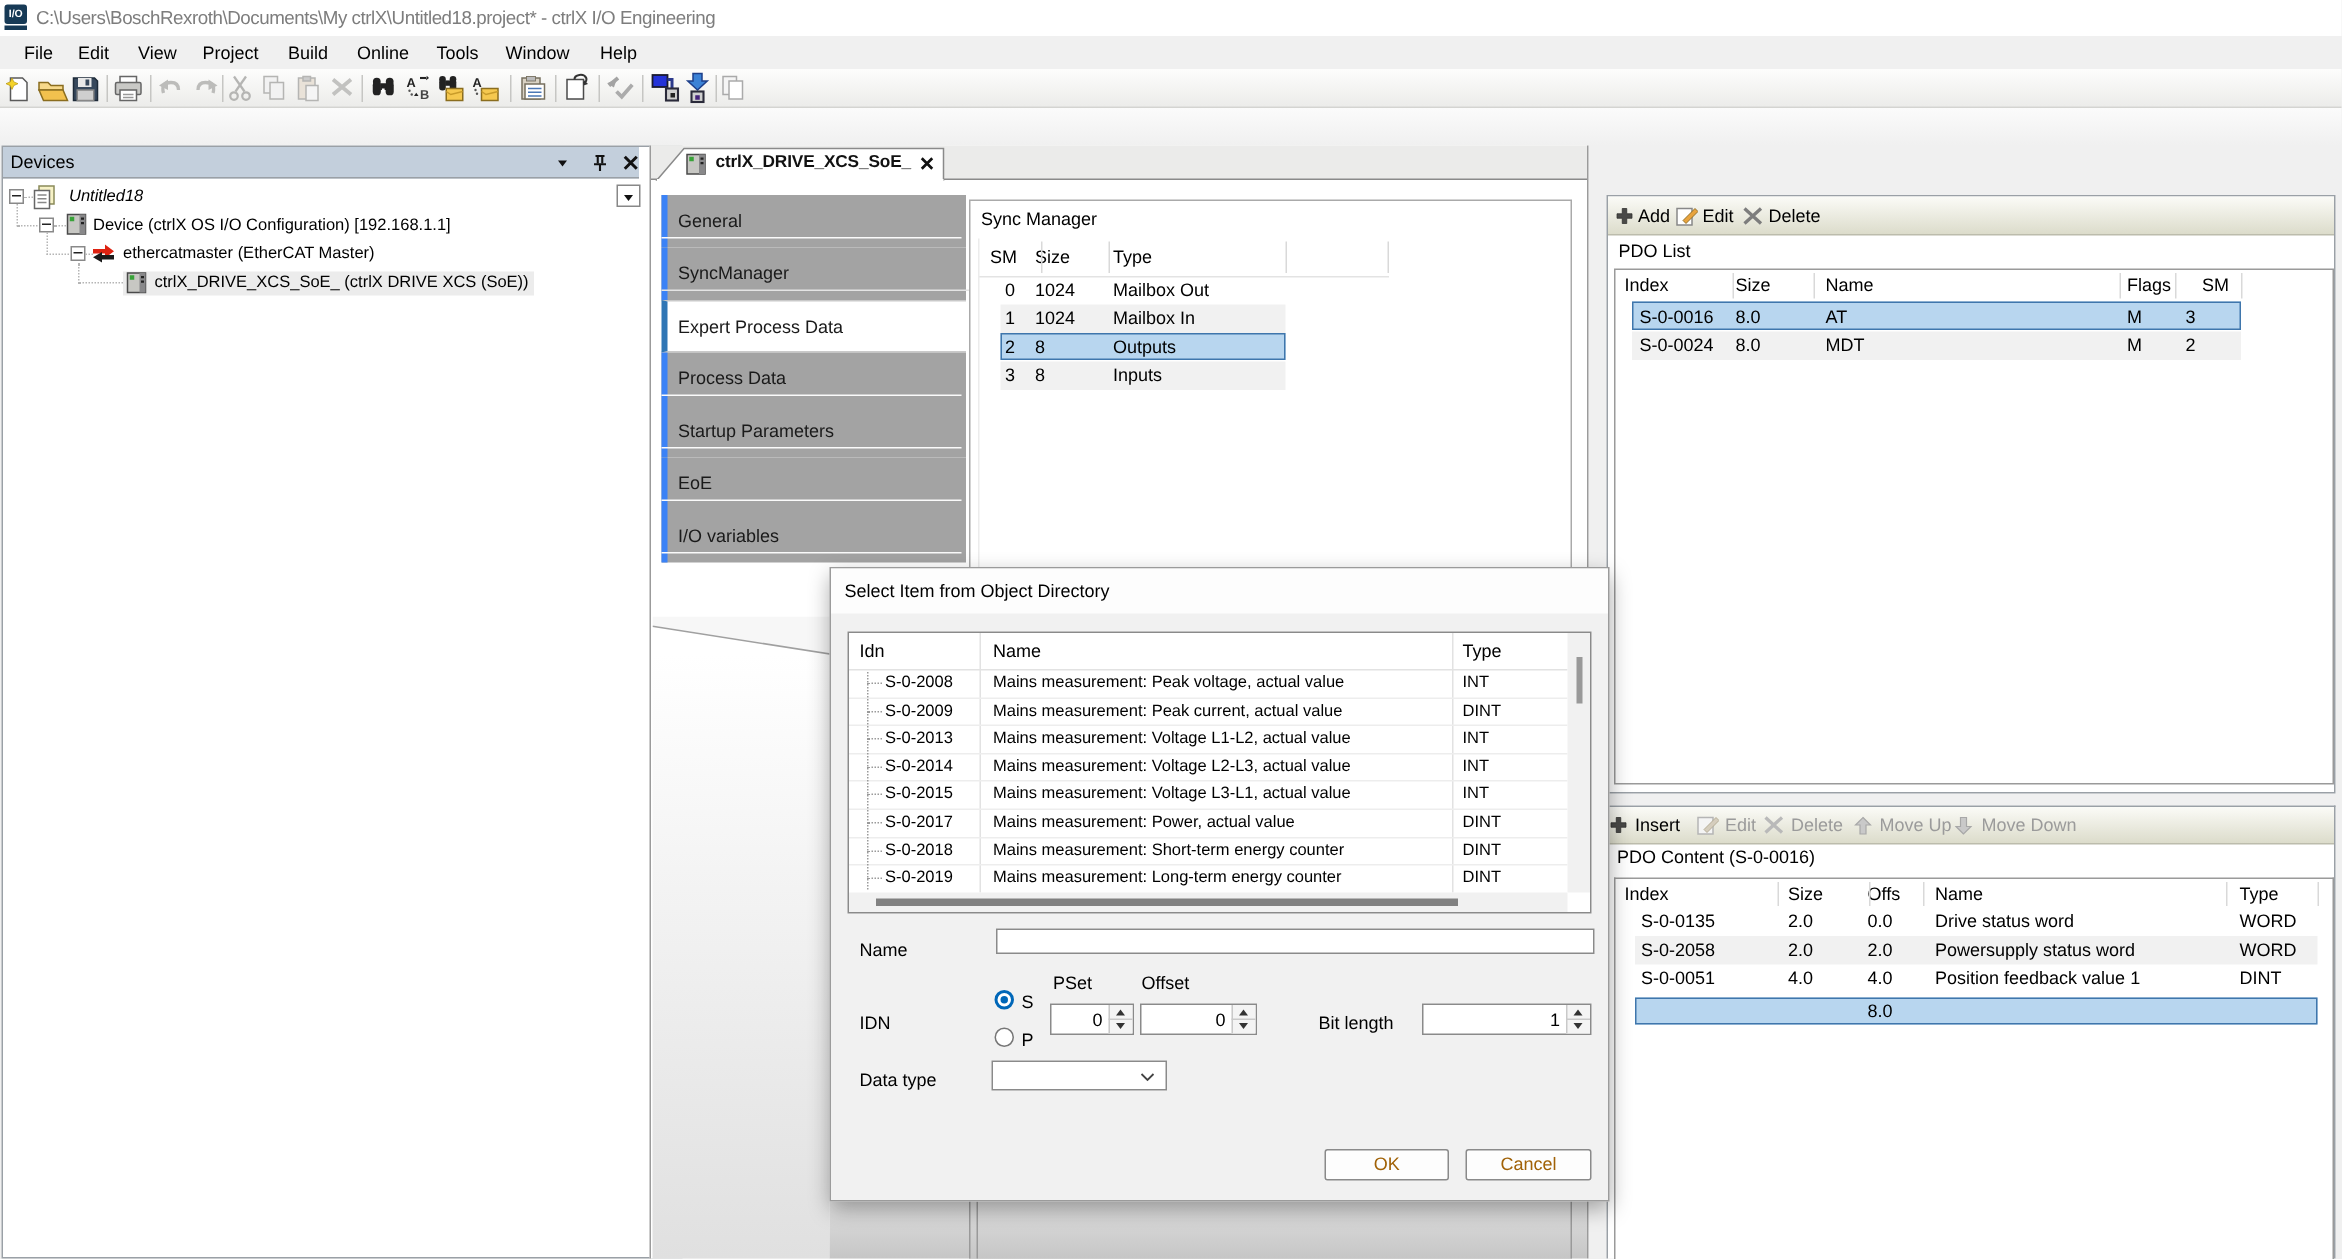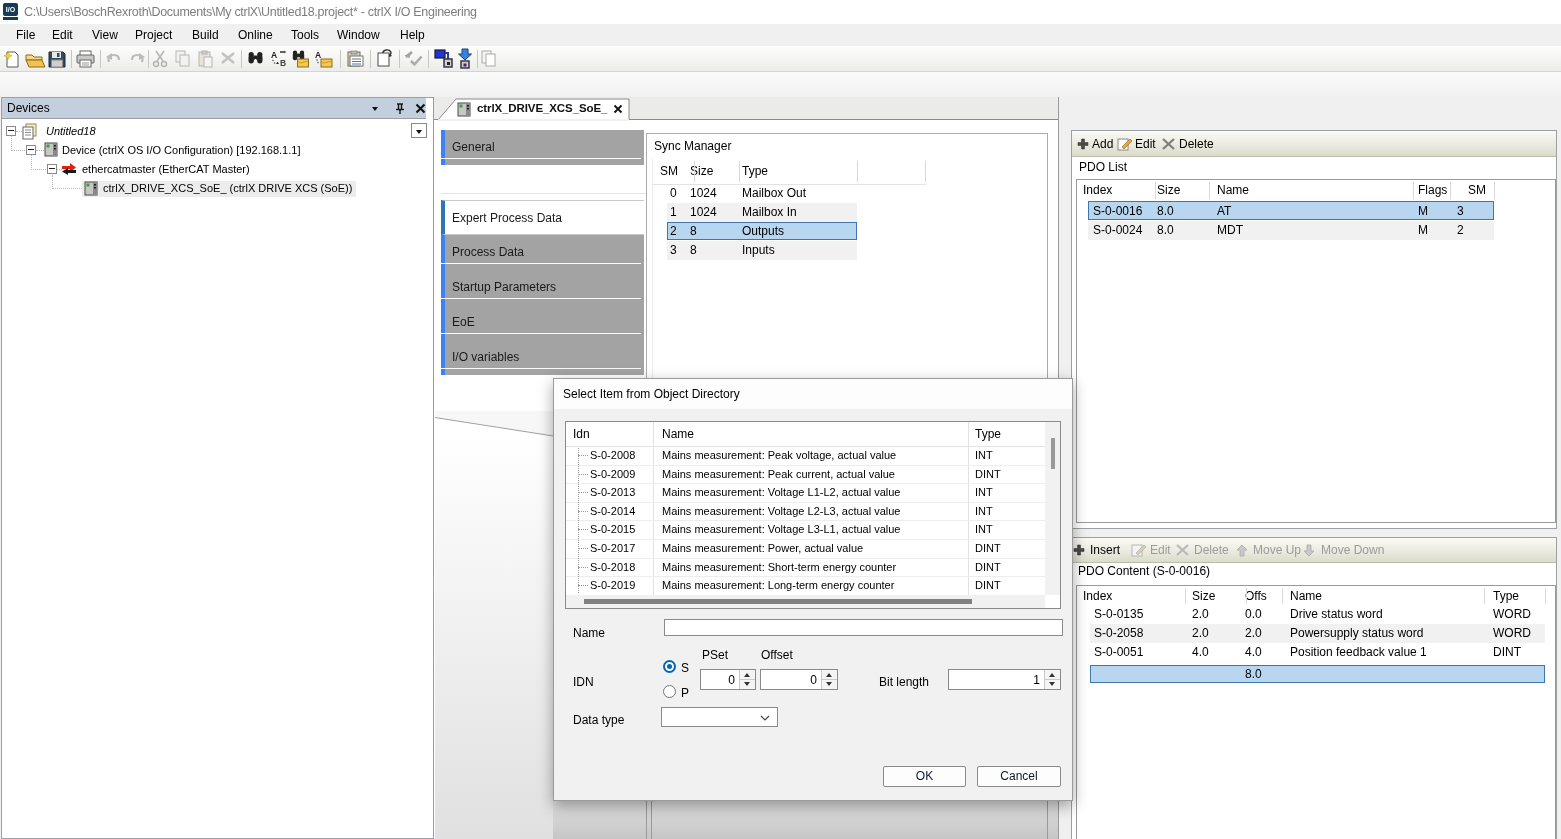--- a/index.html
+++ b/index.html
@@ -15,21 +15,21 @@
 .navitem div{position:absolute;left:7px;top:10px;font-size:12px;color:#1a1a1a}
 .cell{position:absolute;font-size:12px;color:#000;white-space:nowrap}
 .cellr{position:absolute;font-size:12px;color:#000;white-space:nowrap;text-align:left}
 .spin{position:absolute;height:21px;background:#fff;border:1px solid #8a8a8a}
 .spin span{position:absolute;right:20px;top:3px;font-size:12px}
 #dlt .cell{font-size:11px}
 .spin i{position:absolute;right:0;top:0;width:16px;height:19px;background:#f4f4f4;border-left:1px solid #c9c9c9}
 .spin i:before{content:"";position:absolute;left:4px;top:3px;border:3.5px solid transparent;border-bottom:4px solid #333;border-top:none}
 .spin i:after{content:"";position:absolute;left:4px;bottom:3px;border:3.5px solid transparent;border-top:4px solid #333;border-bottom:none}
 .spin u{position:absolute;right:0;top:9px;width:16px;height:1px;background:#c9c9c9}
-.btn{position:absolute;height:21px;background:#fdfdfd;border:1px solid #8a8a8a;border-radius:2px;font-size:12px;text-align:center;line-height:19px;color:#0f172a}
+.btn{position:absolute;height:21px;background:#fdfdfd;border:1px solid #8a8a8a;border-radius:2px;font-size:12px;text-align:center;line-height:19px;color:#a16207}
 .dlgrow-sep{position:absolute;height:1px;background:#ededed;left:0;width:479px}
 .treeglyph{position:absolute;left:12px;width:10px;border-top:1px dotted #9a9a9a}
 .treev{position:absolute;left:12px;width:1px;border-left:1px dotted #9a9a9a}
 </style>
 </head>
 <body>
 
 <div class="a" style="left:0;top:0;width:1561px;height:24px;background:#ffffff">
   <div class="a" style="left:3px;top:3px;width:15px;height:13px;background:#173a56;border-radius:2px;color:#fff;font-size:7px;font-weight:bold;text-align:center;line-height:13px">I/O</div>
   <div class="a" style="left:3px;top:17px;width:15px;height:3px;background:#173a56"></div>
@@ -288,20 +288,23 @@
     <rect x="10" y="4" width="2" height="1.5" fill="#222"></rect>
     <rect x="10" y="7" width="2" height="1.5" fill="#222"></rect>
   </svg>
   <div class="a" style="left:43px;top:5px;font-size:11.5px;font-weight:bold;color:#111;letter-spacing:-0.1px">ctrlX_DRIVE_XCS_SoE_</div>
   <svg class="a" style="left:179px;top:7px" width="10" height="10" viewBox="0 0 10 10">
       <path d="M1.5 1.5 L8.5 8.5 M8.5 1.5 L1.5 8.5" stroke="#111" stroke-width="1.8"></path>
     </svg>
 
   <div class="navitem" style="top:33px">
       <div>General</div>
+    </div>
+  <div class="navitem" style="top:68px">
+      <div>SyncManager</div>
     </div>
   <div class="navitem" style="top:103px;background:#fff;border-left:4px solid #2f76b5;border-top:1px solid #c9c9c9;border-bottom:1px solid #c9c9c9">
       <div>Expert Process Data</div>
     </div>
   <div class="navitem" style="top:138px">
       <div>Process Data</div>
     </div>
   <div class="navitem" style="top:173px">
       <div>Startup Parameters</div>
     </div>

